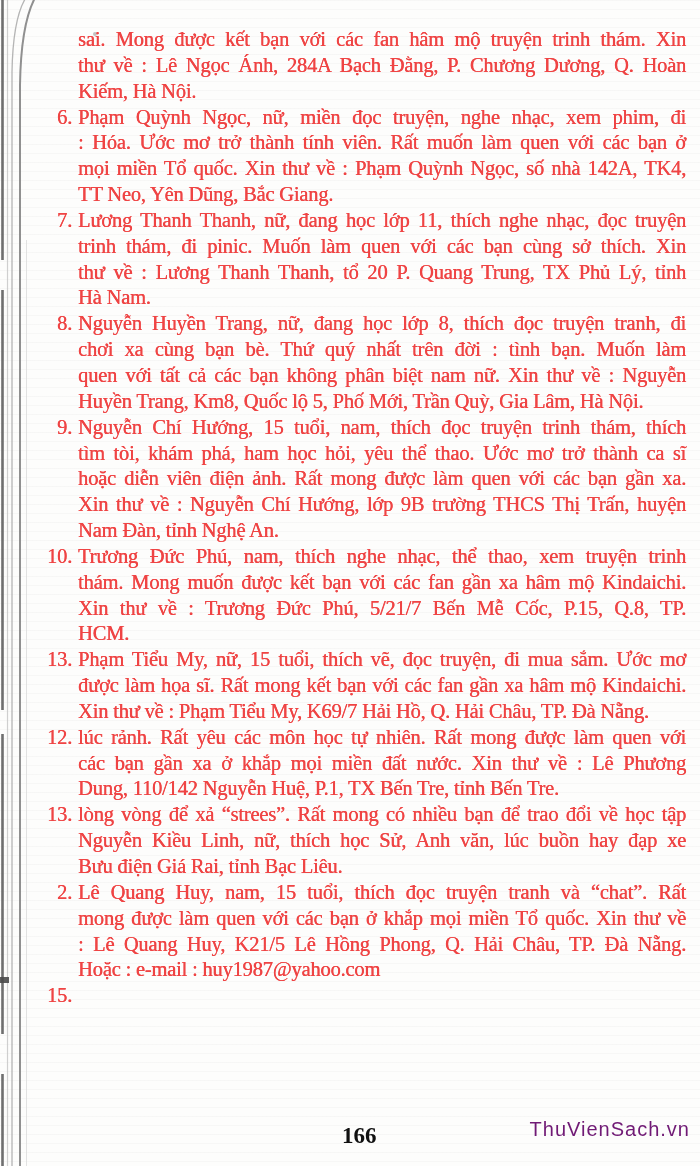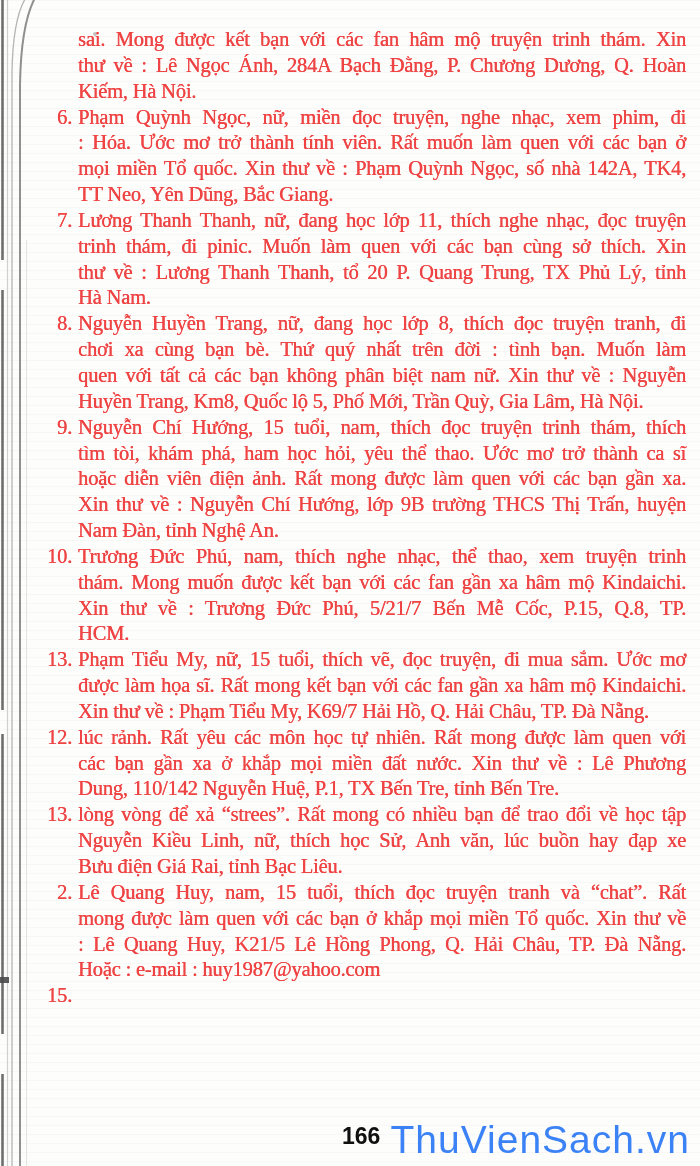--- a/index.html
+++ b/index.html
@@ -38,31 +38,31 @@
   .num {
     position: absolute;
     left: 0; top: 0;
     width: 72px;
     text-align: right;
     line-height: 25.85px;
   }
   .page-num {
     position: absolute;
     left: 342px; top: 1123px;
-    font-family: Liberation Sans, sans-serif;
+    font-family: Liberation Serif, serif;
     font-weight: bold;
     font-size: 23px;
     color: #101010;
   }
   .watermark {
     position: absolute;
     right: 10px; top: 1118px;
     font-family: "Liberation Sans", sans-serif;
-    font-size: 39px;
-    color: #3b82f6;
+    font-size: 20px;
+    color: #701a75;
     letter-spacing: 1px;
   }
 </style>
 </head>
 <body>
 
 <div class="scan-texture"></div>
 
 <svg class="edge-svg" width="700" height="1166" viewBox="0 0 700 1166" aria-hidden="true">
   <path d="M36,-4 Q21,22 20,85 L20,1170" stroke="#7d7d7d" stroke-width="2" fill="none" opacity="0.85"></path>

